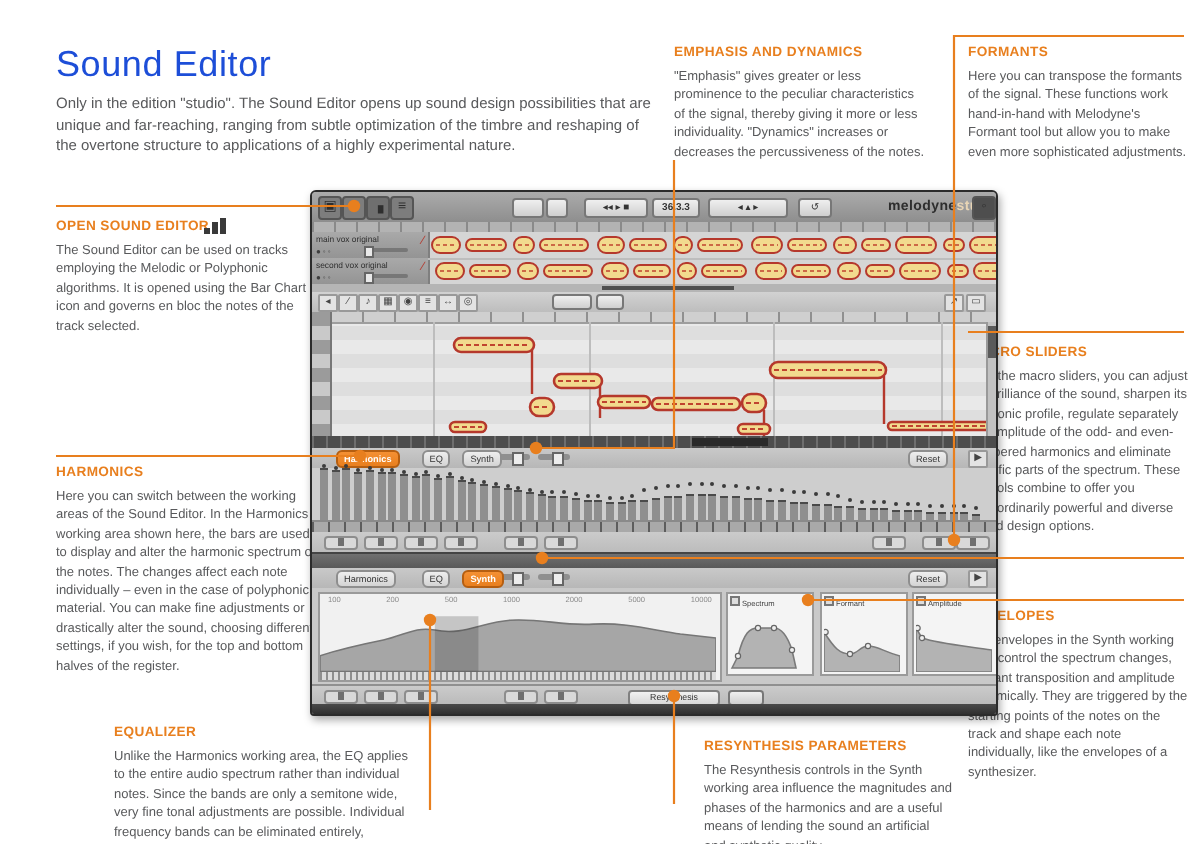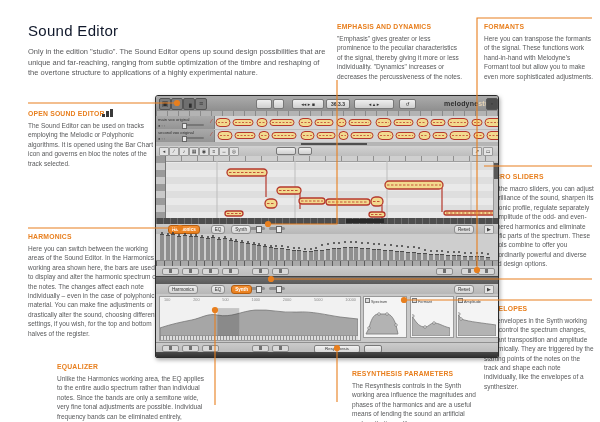--- a/index.html
+++ b/index.html
@@ -1,20 +1,20 @@
 <!DOCTYPE html>
 <html><head>
 <meta charset="utf-8">
 <style>
   html,body{margin:0;padding:0;background:#fff;}
   .page{position:relative;width:600px;height:422px;background:#fff;overflow:hidden;
         font-family:"Liberation Sans","DejaVu Sans",sans-serif;color:#58595b;}
   .abs{position:absolute;}
   
-  .title{font-size:15px;color:#0f172a;letter-spacing:.3px;}
+  .title{font-size:18px;color:#1d4ed8;letter-spacing:.3px;}
   .intro{font-size:7.5px;line-height:1.42;color:#58595b;}
   .ann{line-height:1.45;}
   .ann h3{margin:0 0 2px 0;font-size:6.8px;font-weight:bold;color:#e87f1e;letter-spacing:.2px;}
   .ann p{margin:0;font-size:6.5px;color:#58595b;}
   .callouts{pointer-events:none;}
   .callouts line,.callouts polyline{stroke:#e87f1e;stroke-width:1.1;fill:none;}
   .callouts circle{fill:#e87f1e;}
   .barchart-ico{display:inline-flex;align-items:flex-end;gap:1px;}
   .barchart-ico i{display:block;width:3px;background:#3a3a3a;}
   

